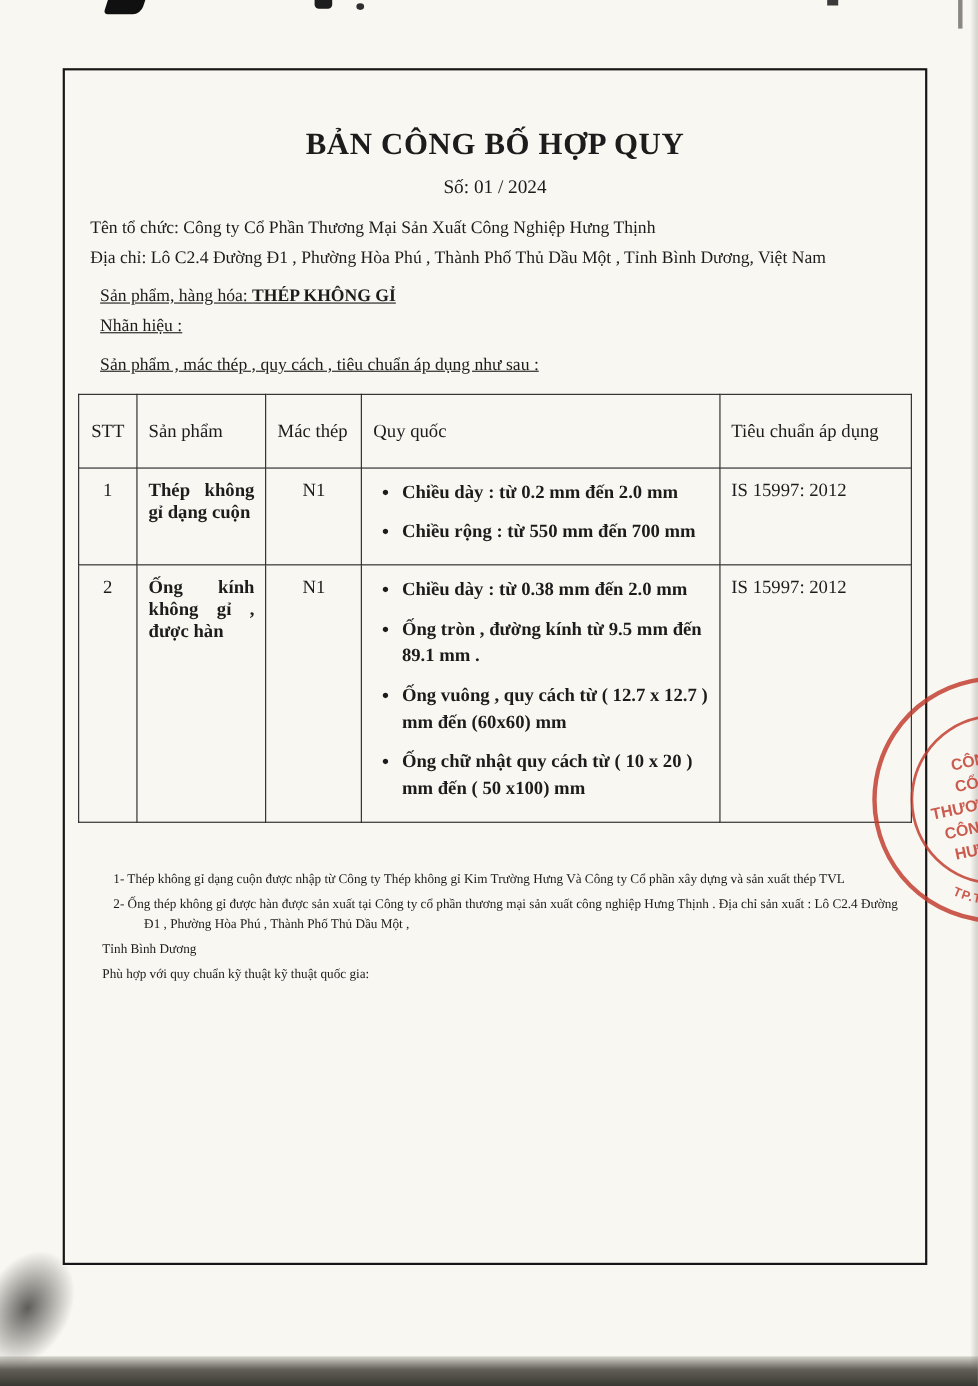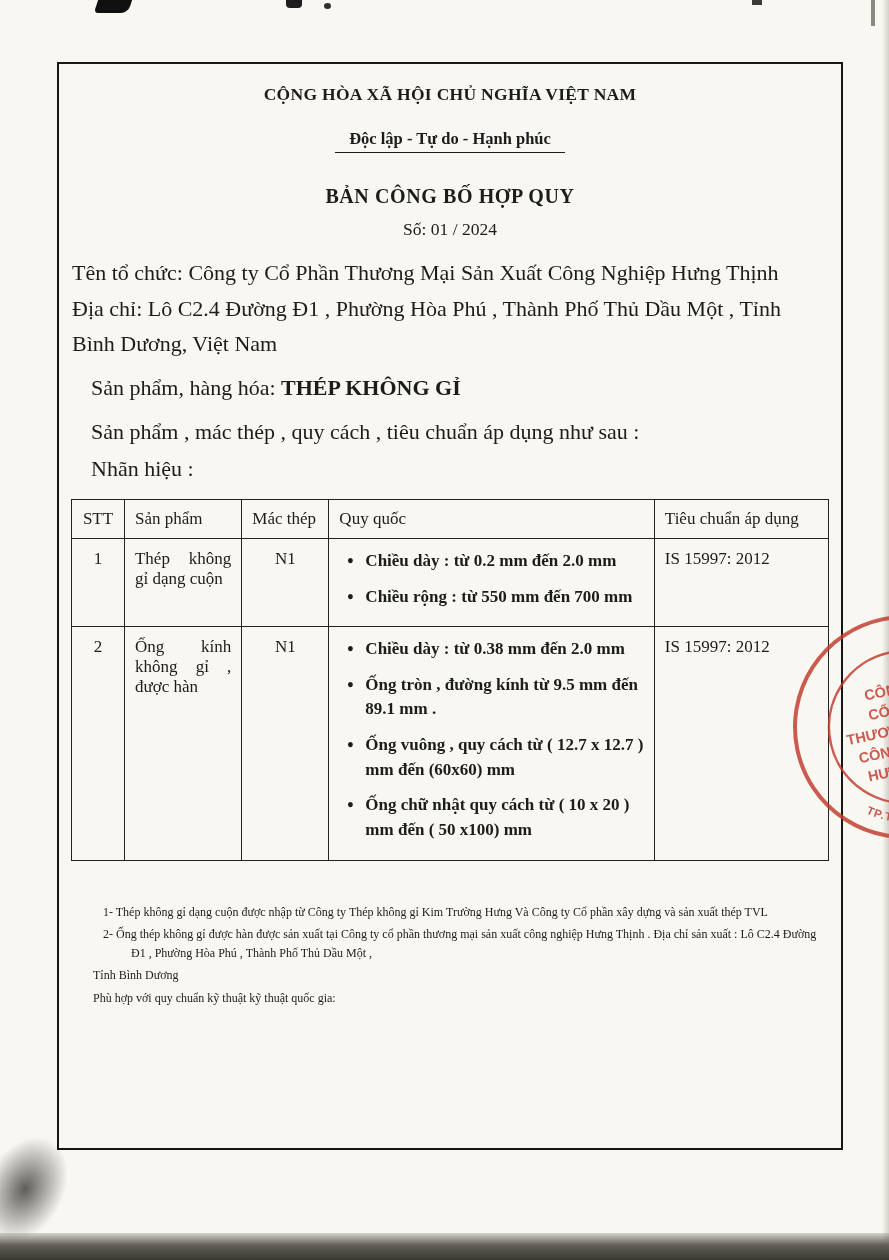--- a/index.html
+++ b/index.html
@@ -32,37 +32,37 @@
     padding:20px 12px 0 12px;
   }
 
   .nat-header { text-align:center; }
   .nat-title { font-weight:bold; font-size:17.5px; letter-spacing:.3px; }
   .motto {
     display:inline-block; font-weight:bold; font-size:16.5px; margin-top:6px;
     padding:0 14px 3px 14px; border-bottom:1.6px solid #1c1c1c;
   }
 
-  .doc-title { text-align:center; font-size:20px; font-weight:bold; letter-spacing:.6px; margin-top:32px; }
+  .doc-title { text-align:center; font-size:28px; font-weight:bold; letter-spacing:.6px; margin-top:32px; }
   .doc-number { text-align:center; font-size:17.5px; margin-top:11px; }
 
   .info-block { margin-top:16px; }
-  .info { font-size:22px; line-height:1.56; margin:2px 0 2px 1px; }
-  .info.indent { margin-left:20px; }
+  .info { font-size:16px; line-height:1.56; margin:2px 0 2px 11px; }
+  .info.indent { margin-left:20px;text-decoration:underline; }
   .info.gap-top { margin-top:10px; }
   .info strong { font-weight:bold; }
 
   
   table { width:100%; border-collapse:collapse; margin-top:13px; table-layout:fixed; }
   th, td { border:1.7px solid #222; font-size:17px; vertical-align:top; font-weight:normal; text-align:left; }
-  th { padding:9px 10px; }
+  th { padding:23px 10px; }
   td { padding:10px 10px; }
   th.c-stt, td.c-stt { text-align:center; }
   td.c-mt { text-align:center; }
-  td.c-sp { text-align:justify; }
+  td.c-sp { text-align:justify;font-weight:bold; }
   td.c-qc { padding:10px 8px 6px 8px;font-weight:bold; }
   .spec-list { list-style:none; }
   .spec-list li { position:relative; padding-left:28px; margin-bottom:11px; line-height:1.45; }
   .spec-list li::before { content:"•"; position:absolute; left:10px; top:-1px; font-size:18px; }
 
   
   .notes { margin-top:42px; font-size:12px; line-height:1.55; }
   .note { margin-bottom:4px; }
   .n1 { margin-left:32px; }
   .n2 { margin-left:32px; padding-left:28px; text-indent:-28px; }
@@ -86,34 +86,30 @@
 <div class="artifact mark1"></div>
 <div class="artifact mark2"></div>
 <div class="artifact mark3"></div>
 <div class="artifact mark4"></div>
 <div class="artifact mark5"></div>
 <div class="artifact edge-right"></div>
 <div class="artifact smudge-bl"></div>
 
 <div class="frame">
 
-  <div class="nat-header">
-    <div class="nat-title">CỘNG HÒA XÃ HỘI CHỦ NGHĨA VIỆT NAM</div><br>
-    <span class="motto">Độc lập - Tự do - Hạnh phúc</span>
-  </div>
 
   <h1 class="doc-title">BẢN CÔNG BỐ HỢP QUY</h1>
   <div class="doc-number">Số: 01 / 2024</div>
 
   <div class="info-block">
     <p class="info">Tên tổ chức: Công ty Cổ Phần Thương Mại Sản Xuất Công Nghiệp Hưng Thịnh</p>
     <p class="info">Địa chỉ: Lô C2.4 Đường Đ1 , Phường Hòa Phú , Thành Phố Thủ Dầu Một , Tỉnh Bình Dương, Việt Nam</p>
     <p class="info indent gap-top"><span>Sản phẩm, hàng hóa: </span><strong>THÉP KHÔNG GỈ</strong></p>
+    <p class="info indent">Nhãn hiệu :</p>
     <p class="info indent gap-top">Sản phẩm , mác thép , quy cách , tiêu chuẩn áp dụng như sau :</p>
-    <p class="info indent">Nhãn hiệu :</p>
   </div>
 
   <table>
     <colgroup>
       <col style="width:7%">
         <col style="width:15.5%">
         <col style="width:11.5%">
         <col style="width:43%">
         <col style="width:23%">
     </colgroup>

